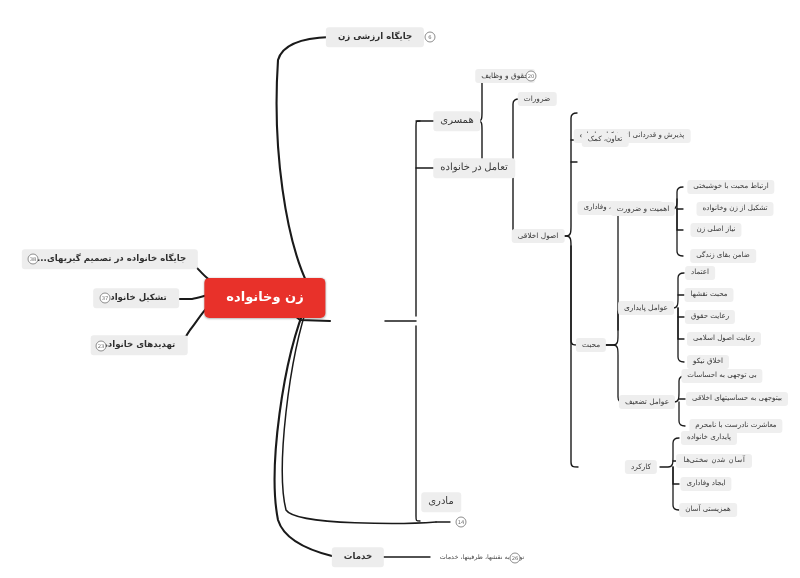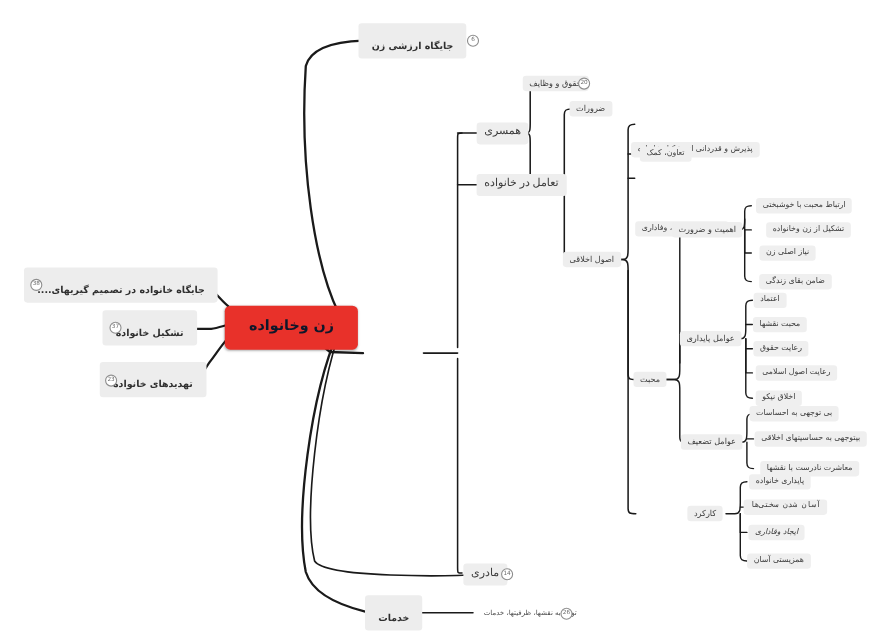--- a/index.html
+++ b/index.html
@@ -29,38 +29,38 @@
     border-radius: 3px;
     padding: 2px 6px 3px 6px;
     font-size: 7.2px;
     line-height: 1.25;
     transform: translate(-50%, -50%);
     text-align: center;
   }
   .node.lvl1 {
     font-size: 8.6px;
     font-weight: bold;
-    padding: 16px 12px 5px 12px;
+    padding: 4px 12px 5px 12px;
     background: #ededed;
     color: #2f2f2f;
   }
   .node.lvl2 {
     font-size: 10px;
     padding: 3px 7px 4px 7px;
   }
   .node.lvl3 {
     font-size: 7.4px;
   }
   .node.leaf {
     font-size: 7.1px;
     background: #efefef;
   }
   .node.root {
     background: #e8312a;
-    color: #0f172a;
+    color: #ffffff;
     font-size: 13px;
     font-weight: bold;
     padding: 11px 22px 13px 22px;
     border-radius: 5px;
     box-shadow: 0 1px 2px rgba(0,0,0,0.28);
     letter-spacing: 0.4px;
   }
   .badge {
     position: absolute;
     transform: translate(-50%, -50%);
@@ -158,21 +158,21 @@
   <div class="node lvl1" style="left:136px; top:298px;">تشکیل خانواده</div>
   <div class="badge" style="left:105px; top:298px;">37</div>
 
   <div class="node lvl1" style="left:139px; top:345px;">تهدیدهای خانواده</div>
   <div class="badge" style="left:101px; top:346px;">23</div>
 
   <div class="node lvl1" style="left:375px; top:37px;">جایگاه ارزشی زن</div>
   <div class="badge" style="left:430px; top:37px;">6</div>
 
 
-  <div class="node lvl2" style="left:441px; top:522px;">مادری</div>
+  <div class="node lvl2" style="left:441px; top:502px;">مادری</div>
   <div class="badge" style="left:461px; top:522px;">14</div>
 
   <div class="node lvl1" style="left:358px; top:557px;">خدمات</div>
   <div class="annot" style="left:482px; top:557px;">توجه به نقشها، ظرفیتها، خدمات</div>
   <div class="badge" style="left:515px; top:558px;">26</div>
 
   <div class="node lvl2" style="left:457px; top:121px;">همسری</div>
   <div class="node lvl2" style="left:474px; top:168px;font-family:Liberation Serif, serif;">تعامل در خانواده</div>
 
   <div class="node lvl3" style="left:505px; top:76px;">حقوق و وظایف</div>
@@ -195,21 +195,21 @@
   <div class="node lvl3" style="left:646px; top:308px;">عوامل پایداری</div>
   <div class="node leaf" style="left:700px; top:273px;">اعتماد</div>
   <div class="node leaf" style="left:709px; top:295px;">محبت نقشها</div>
   <div class="node leaf" style="left:710px; top:317px;">رعایت حقوق</div>
   <div class="node leaf" style="left:724px; top:339px;">رعایت اصول اسلامی</div>
   <div class="node leaf" style="left:708px; top:362px;">اخلاق نیکو</div>
 
   <div class="node lvl3" style="left:647px; top:402px;">عوامل تضعیف</div>
   <div class="node leaf" style="left:722px; top:376px;">بی توجهی به احساسات</div>
   <div class="node leaf" style="left:737px; top:399px;">بیتوجهی به حساسیتهای اخلاقی</div>
-  <div class="node leaf" style="left:736px; top:426px;">معاشرت نادرست با نقشها</div>
+  <div class="node leaf" style="left:736px; top:426px;">معاشرت نادرست با نامحرم</div>
 
   <div class="node lvl3" style="left:641px; top:467px;">کارکرد</div>
   <div class="node leaf" style="left:709px; top:438px;">پایداری خانواده</div>
   <div class="node leaf" style="left:714px; top:461px;font-family:Liberation Mono, monospace;">آسان شدن سختی‌ها</div>
-  <div class="node leaf" style="left:706px; top:484px;font-style:italic;">ایجاد وفاداری</div>
+  <div class="node leaf" style="left:706px; top:484px;">ایجاد وفاداری</div>
   <div class="node leaf" style="left:708px; top:510px;">همزیستی آسان</div>
 
 </div>
 
 </body></html>

